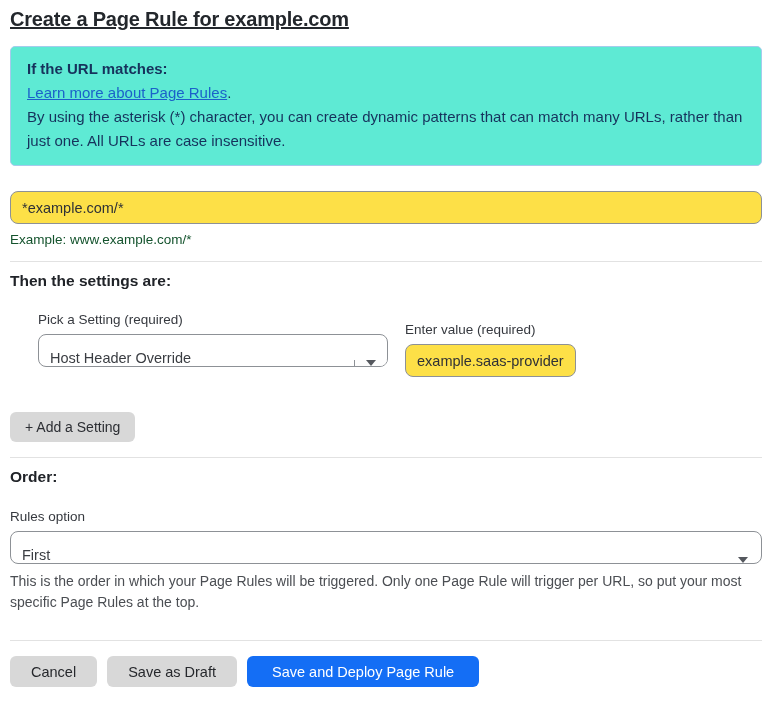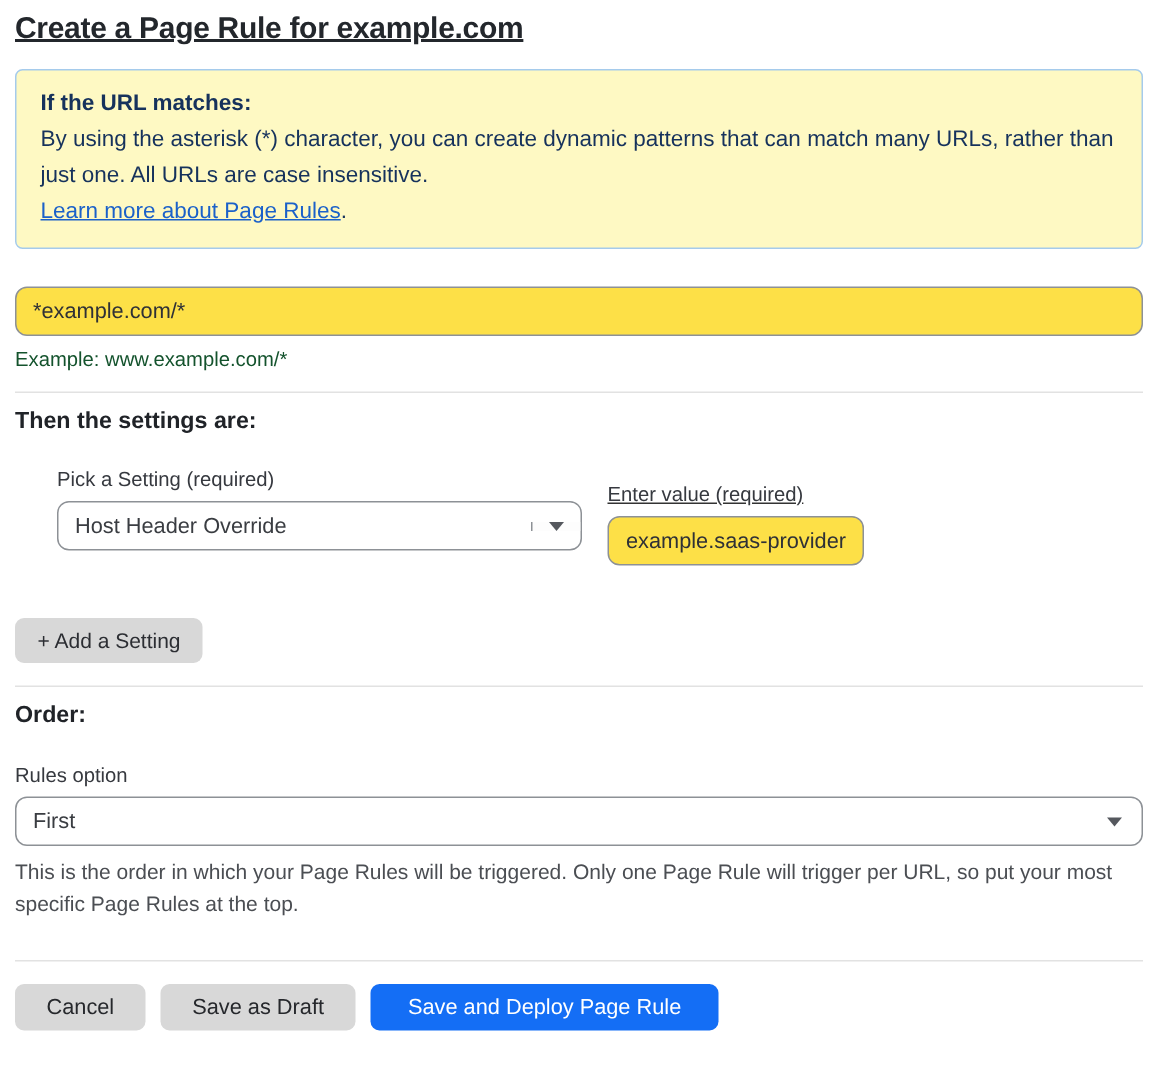--- a/index.html
+++ b/index.html
@@ -17,21 +17,21 @@
   .page-title {
     font-size: 20px;
     font-weight: 700;
     color: #23272c;
     letter-spacing: -0.2px;
     margin: 0 0 15px;
     text-decoration: underline;
   }
 
   .info-box {
-    background: #fef9c3;
+    background: #5eead4;
     border: 1px solid #a5cbec;
     border-radius: 5px;
     padding: 10px 16px 12px;
     font-size: 15px;
     line-height: 24px;
     color: #16325c;
     margin-bottom: 25px;
   }
   .info-heading { font-weight: 700; }
   .info-link {
@@ -81,25 +81,25 @@
     margin: 10px 0 0;
   }
 
   .settings-row {
     display: flex;
     align-items: flex-start;
     margin-top: 22px;
     margin-left: 28px;
   }
   .settings-col-left { width: 350px; }
-  .settings-col-right { margin-left: 17px; padding-top: 10px; text-decoration: underline; }
+  .settings-col-right { margin-left: 17px; padding-top: 10px; }
 
   .select-box {
     display: flex;
-    align-items: center;
+    align-items: flex-end;
     height: 33px;
     border: 1px solid #8d9196;
     border-radius: 8px;
     background: #ffffff;
     cursor: pointer;
     overflow: hidden;
   }
   .select-value {
     flex: 1;
     display: flex;
@@ -175,22 +175,22 @@
 </style>
 </head>
 <body>
 
 <div class="page">
 
   <h1 class="page-title">Create a Page Rule for example.com</h1>
 
   <div class="info-box">
     <div class="info-heading">If the URL matches:</div>
+    <div><a class="info-link">Learn more about Page Rules</a><span>.</span></div>
     <div>By using the asterisk (*) character, you can create dynamic patterns that can match many URLs, rather than just one. All URLs are case insensitive.</div>
-    <div><a class="info-link">Learn more about Page Rules</a><span>.</span></div>
   </div>
 
   <input class="text-input" type="text" value="*example.com/*" style="">
   <div class="example-text">Example: www.example.com/*</div>
 
   <hr class="divider divider-1">
 
   <div class="section-heading">Then the settings are:</div>
 
   <div class="settings-row">

